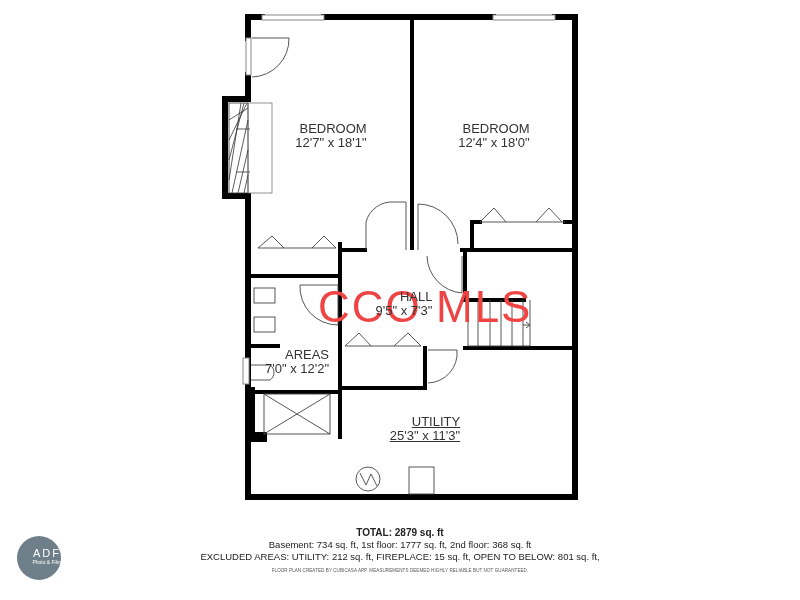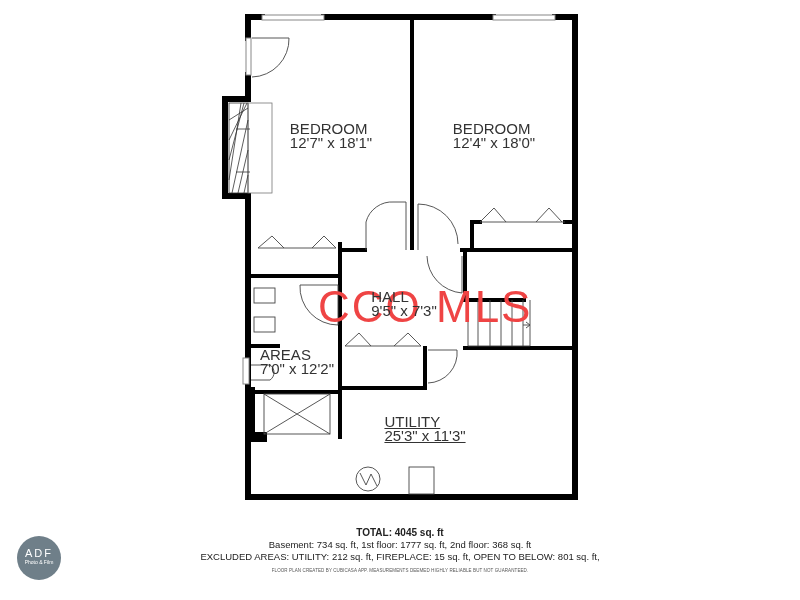--- a/index.html
+++ b/index.html
@@ -1,24 +1,24 @@
 <!DOCTYPE html>
 <html><head>
 <meta charset="utf-8">
 <style>
   html, body { margin:0; padding:0; background:#ffffff; }
   body { width:800px; height:600px; position:relative; overflow:hidden; font-family:"Liberation Sans", sans-serif; color:#222; }
   #plan { position:absolute; left:0; top:0; width:800px; height:520px; }
-  .room-label { position:absolute; text-align:left; font-size:15px; line-height:14px; color:#333; transform:translateX(-50%); white-space:nowrap; }
+  .room-label { position:absolute; text-align:right; font-size:13px; line-height:14px; color:#333; transform:translateX(-50%); white-space:nowrap; }
   .watermark { position:absolute; left:318px; top:282px; font-size:44px; color:#ef4444; letter-spacing:2px; font-family:"Liberation Sans", sans-serif; }
   .summary { position:absolute; left:0; width:800px; text-align:center; top:527px; color:#222; }
   .summary .total { font-weight:bold; font-size:10px; line-height:12px; }
   .summary .line { font-size:9.5px; line-height:11.5px; }
   .summary .disclaimer { font-size:4.5px; line-height:10px; color:#555; margin-top:4px; letter-spacing:0.1px; }
-  .logo { position:absolute; left:17px; top:536px; width:44px; height:44px; border-radius:50%; background:#6f7f89; color:#fff; text-align:center; }
+  .logo { position:absolute; left:17px; top:536px; width:44px; height:44px; border-radius:50%; background:#6f7f89; color:#fff; text-align:right; }
   .logo .big { font-size:11px; letter-spacing:2px; margin-top:11px; line-height:12px; }
   .logo .small { font-size:5px; line-height:7px; }
 </style>
 </head>
 <body>
 
 <svg id="plan" viewBox="0 0 800 520" xmlns="http://www.w3.org/2000/svg">
   <g stroke="#000" stroke-width="6" fill="none" stroke-linecap="square">
 
     <path d="M248,17 L262,17 M324,17 L493,17 M555,17 L575,17"></path>
@@ -108,21 +108,21 @@
 <div class="room-label" style="left:297px; top:348px;">
   <div>AREAS</div>
   <div>7'0" x 12'2"</div>
 </div>
 <div class="room-label" style="left:425px; top:415px;text-decoration:underline;">
   <div>UTILITY</div>
   <div>25'3" x 11'3"</div>
 </div>
 
 <div class="summary">
-  <div class="total">TOTAL: 4045 sq. ft</div>
+  <div class="total">TOTAL: 2879 sq. ft</div>
   <div class="line">Basement: 734 sq. ft, 1st floor: 1777 sq. ft, 2nd floor: 368 sq. ft</div>
   <div class="line">EXCLUDED AREAS: UTILITY: 212 sq. ft, FIREPLACE: 15 sq. ft, OPEN TO BELOW: 801 sq. ft,</div>
   <div class="disclaimer">FLOOR PLAN CREATED BY CUBICASA APP. MEASUREMENTS DEEMED HIGHLY RELIABLE BUT NOT GUARANTEED.</div>
 </div>
 
 <div class="logo">
   <div class="big">ADF</div>
   <div class="small">Photo &amp; Film</div>
 </div>
 

